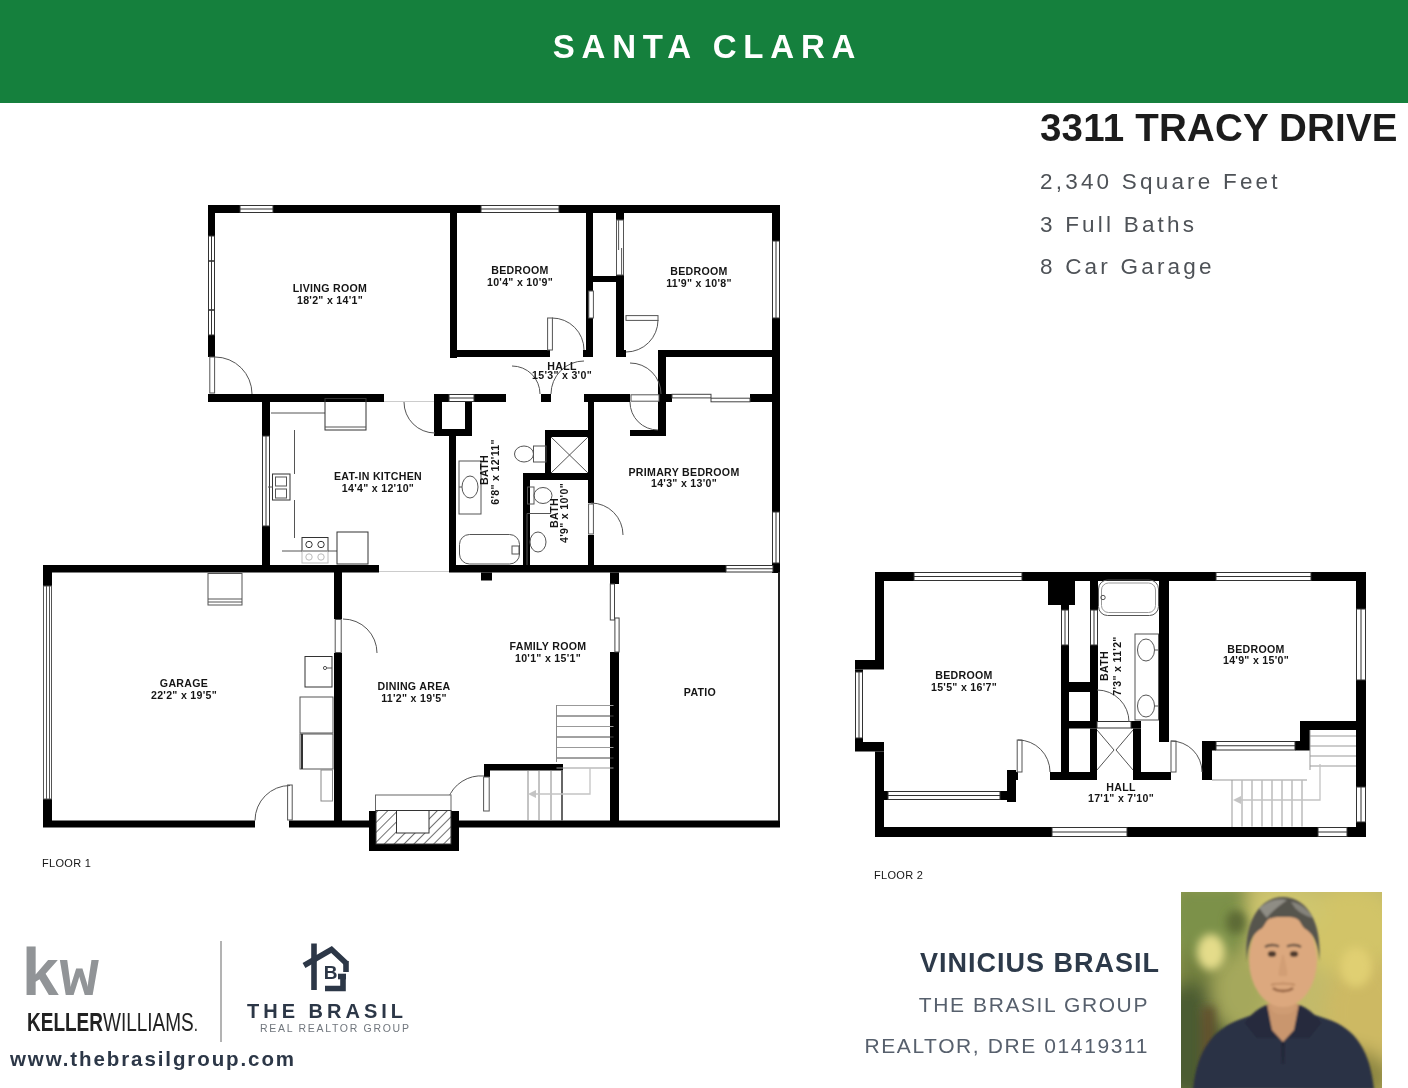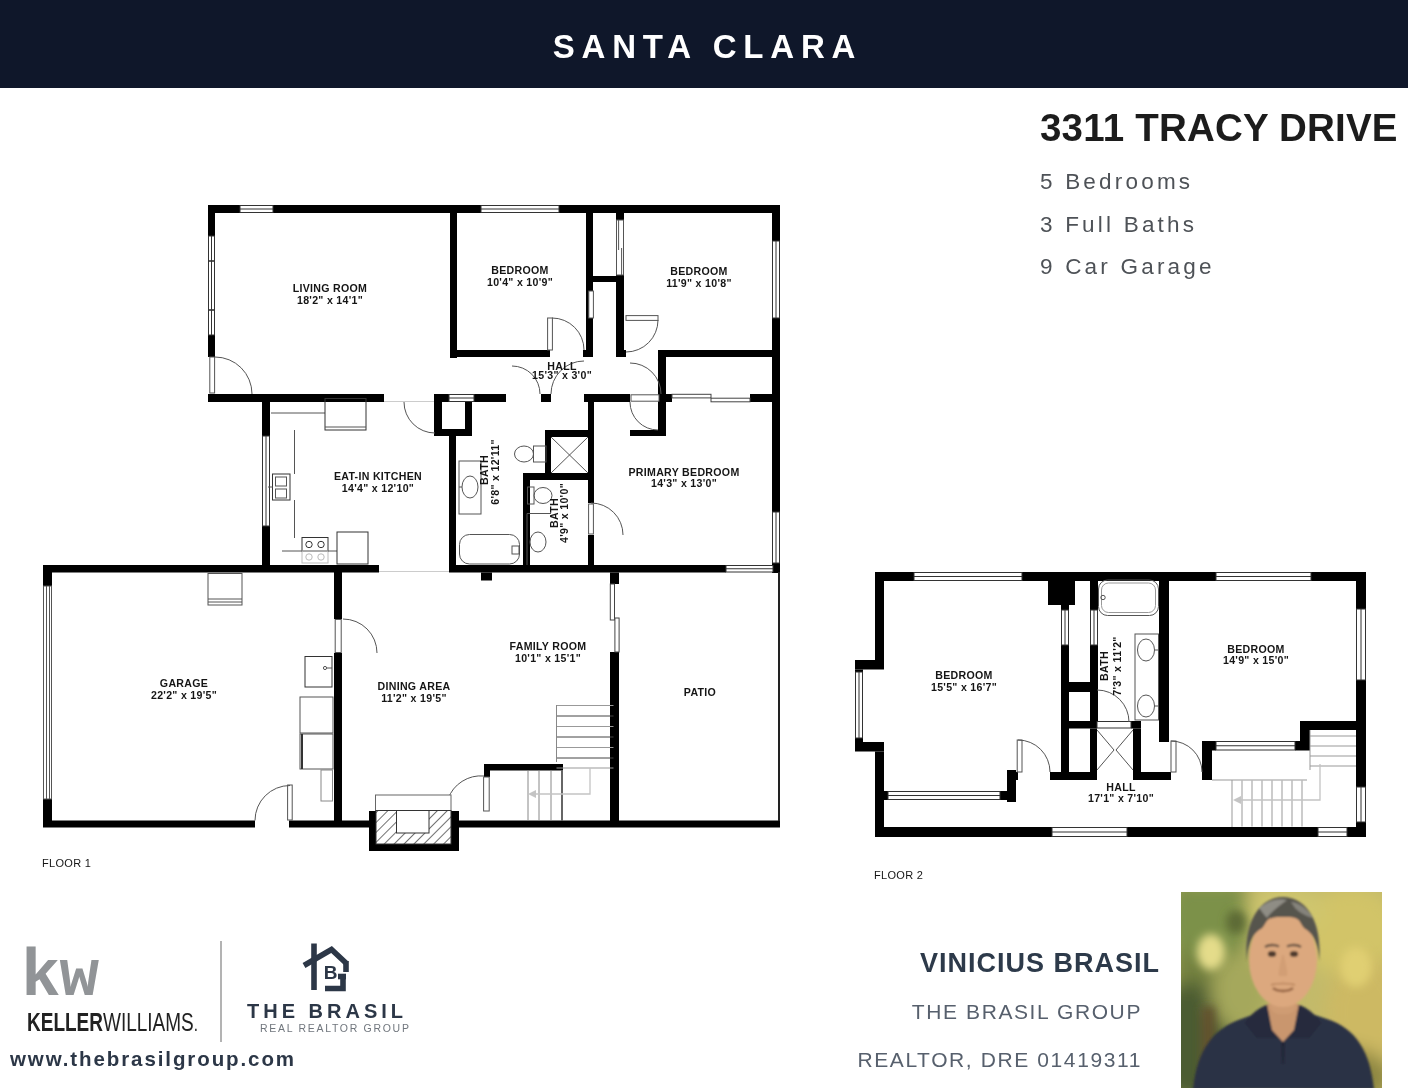--- a/index.html
+++ b/index.html
@@ -1,46 +1,46 @@
 <!DOCTYPE html>
 <html><head>
 <meta charset="utf-8">
 <style>
 html,body{margin:0;padding:0;background:#fff;}
 body{width:1408px;height:1088px;position:relative;overflow:hidden;font-family:"Liberation Sans",sans-serif;}
-.hdr{position:absolute;left:0;top:0;width:1408px;height:88px;background:#0f172a;}
+.hdr{position:absolute;left:0;top:0;width:1408px;height:103px;background:#15803d;}
 .hdr h1{margin:0;text-align:center;color:#fff;font-size:33px;font-weight:700;letter-spacing:6.8px;line-height:94px;text-indent:7px;}
 .addr{position:absolute;left:1040px;top:106px;}
 .addr h2{margin:0;font-size:38.5px;font-weight:700;letter-spacing:0.2px;color:#1c1c1c;white-space:nowrap;}
 .addr ul{list-style:none;margin:11px 0 0 0;padding:0;}
 .addr li{font-size:22.5px;color:#4e5257;letter-spacing:3.2px;line-height:42.5px;white-space:nowrap;}
 svg{position:absolute;left:0;top:0;}
 #plan{left:0;top:0;}
 .kw{position:absolute;left:21px;top:945px;font-size:66px;font-weight:700;color:#919497;letter-spacing:-1px;line-height:1;font-family:Liberation Mono, monospace;}
 .kwname{position:absolute;left:27px;top:1008px;font-size:25px;color:#222;white-space:nowrap;transform:scaleX(0.76);transform-origin:0 0;letter-spacing:0px;}
 .kwname b{font-weight:700;}
 .vline{position:absolute;left:220px;top:941px;width:2px;height:101px;background:#b3b3b3;}
 .tb1{position:absolute;left:247px;top:1000px;font-size:20px;font-weight:700;letter-spacing:4px;color:#2c3747;white-space:nowrap;}
 .tb2{position:absolute;left:260px;top:1022px;font-size:10.5px;font-weight:400;letter-spacing:1.7px;color:#70767d;white-space:nowrap;}
 .www{position:absolute;left:10px;top:1047px;font-size:20.5px;font-weight:700;letter-spacing:1.9px;color:#2c3747;white-space:nowrap;}
 .agent{position:absolute;right:248px;top:948px;text-align:right;}
 .agent .nm{font-size:27px;font-weight:700;color:#2d3a4a;letter-spacing:1px;margin:0 0 6px 0;}
-.agent .ln{font-size:21px;color:#57606d;letter-spacing:1.6px;line-height:30.2px;margin:18px;}
+.agent .ln{font-size:21px;color:#57606d;letter-spacing:1.6px;line-height:30.2px;margin:11px;}
 </style>
 </head>
 <body>
 <div class="hdr">
     <h1>SANTA CLARA</h1>
   </div>
 <div class="addr">
 <h2>3311 TRACY DRIVE</h2>
 <ul>
-<li>5 Bedrooms</li>
+<li>2,340 Square Feet</li>
 <li>3 Full Baths</li>
-<li>9 Car Garage</li>
+<li>8 Car Garage</li>
 </ul>
 </div>
 <div class="kw">kw</div>
 <div class="kwname"><b>KELLER</b>WILLIAMS<span style="font-size:20px;">.</span></div>
 <div class="vline"></div>
 <div class="tb1">THE BRASIL</div>
 <div class="tb2">REAL REALTOR GROUP</div>
 <div class="www">www.thebrasilgroup.com</div>
 <div class="agent">
 <div class="nm">VINICIUS BRASIL</div>

